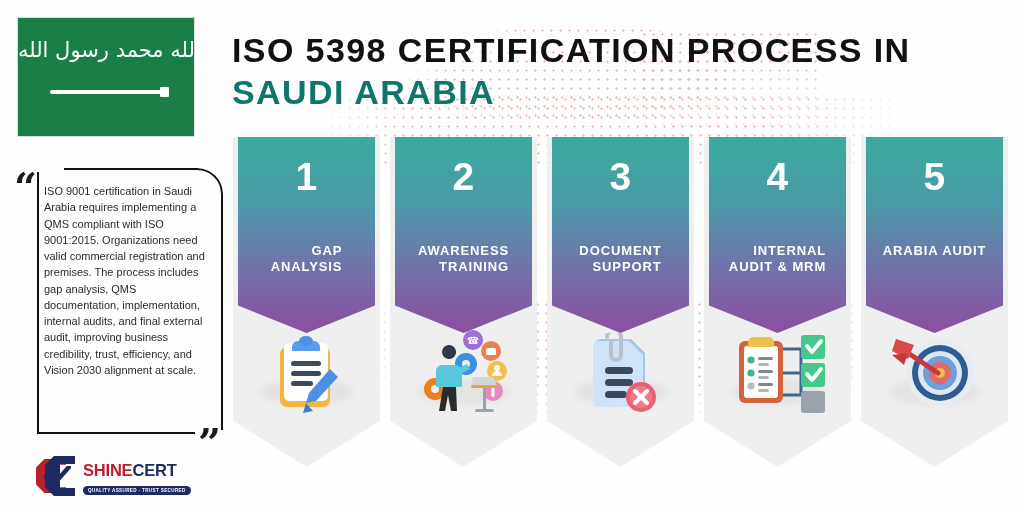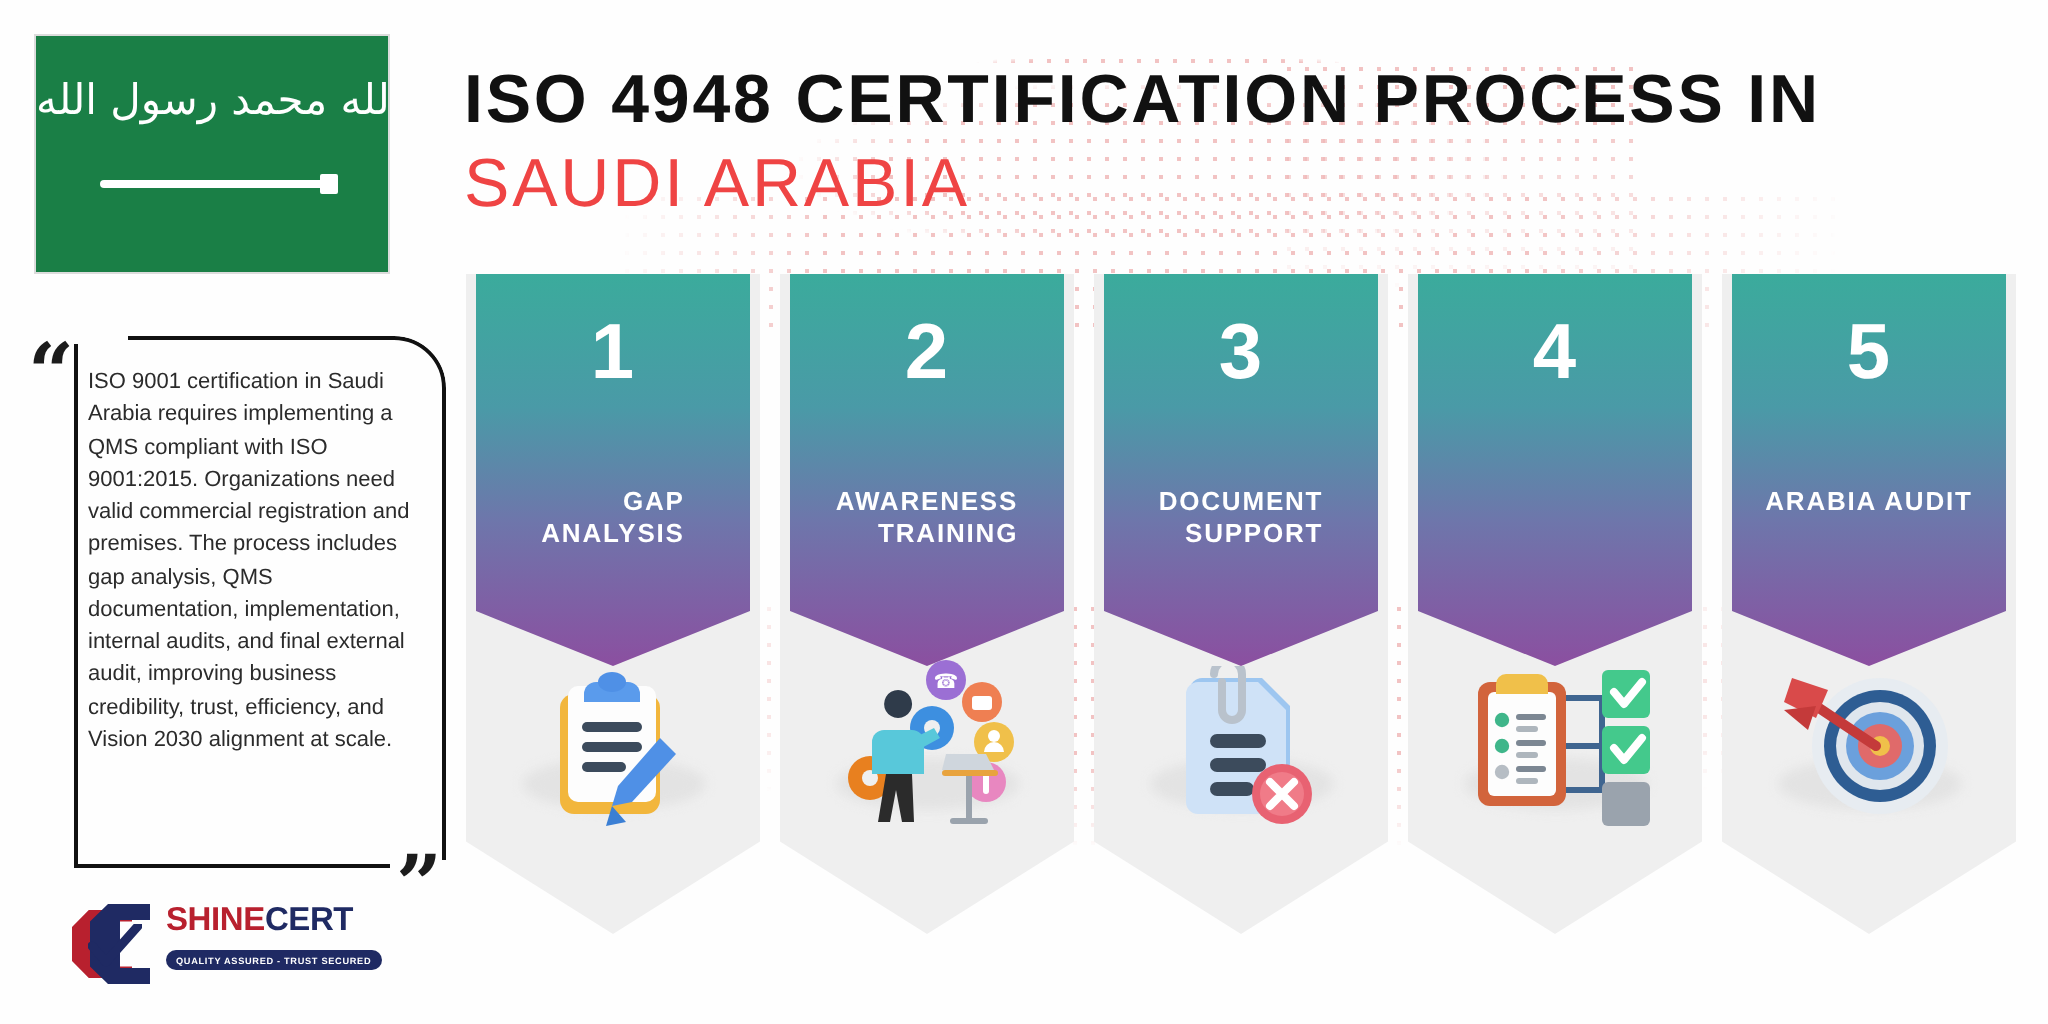--- a/index.html
+++ b/index.html
@@ -44,41 +44,41 @@
   .flag .shahada{position:absolute;left:0;right:0;top:22px;text-align:center;color:#fff;
         font-family:"DejaVu Sans", sans-serif;font-size:21px;line-height:1;letter-spacing:-1px;
         white-space:nowrap;font-weight:400;}
   .flag .sword{position:absolute;left:32px;top:72px;width:114px;height:4px;background:#fff;border-radius:2px 0 0 2px;}
   .flag .sword:after{content:"";position:absolute;right:-5px;top:-3px;width:9px;height:10px;background:#fff;border-radius:1px;}
 
   
   .headline{position:absolute;left:232px;top:31px;width:772px;}
   .hl1{font-family:"Liberation Sans", sans-serif;font-weight:bold;font-size:34px;
        letter-spacing:1.4px;color:#111;line-height:1.12;white-space:nowrap;}
-  .hl2{font-family:"Liberation Sans", sans-serif;font-weight:normal;font-size:34px;
-       letter-spacing:1.4px;color:#ef4444;line-height:1.12;margin-top:4px;white-space:nowrap;}
+  .hl2{font-family:"Liberation Sans", sans-serif;font-weight:bold;font-size:34px;
+       letter-spacing:1.4px;color:#0f766e;line-height:1.12;margin-top:4px;white-space:nowrap;}
 
   
   .quote-wrap{position:absolute;left:10px;top:155px;width:212px;height:290px;}
   .qmark{position:absolute;font-family:"DejaVu Serif", serif;font-weight:bold;
          font-size:40px;color:#1c1c1c;line-height:.6;}
   .qmark-open{left:4px;top:20px;}
   .qmark-close{left:188px;top:276px;}
   .qbox{position:absolute;left:27px;top:13px;width:182px;height:262px;
         border:2.2px solid #111;border-radius:0 26px 0 0;
         border-left:2.2px solid #111;border-bottom:2.2px solid #111;
         -webkit-mask-image:linear-gradient(#000,#000);}
   .qbox .cutT{position:absolute;left:-3px;top:-4px;width:28px;height:6px;background:#fefefe;}
   .qbox .cutB{position:absolute;right:-4px;bottom:-4px;width:30px;height:6px;background:#fefefe;}
   .qtext{position:absolute;left:34px;top:28px;width:164px;
          font-family:"Liberation Sans", sans-serif;font-size:11px;line-height:1.48;
          color:#2b2b2b;}
 
   
-  .logo{position:absolute;left:36px;top:452px;width:178px;height:44px;display:flex;align-items:flex-start;}
+  .logo{position:absolute;left:36px;top:452px;width:178px;height:44px;display:flex;align-items:flex-end;}
   .logo-mark{position:relative;width:40px;height:40px;flex:0 0 40px;}
   .logo-mark .hexr{position:absolute;left:0;top:3px;width:30px;height:34px;background:#b8202e;
         clip-path:polygon(28% 0,100% 0,100% 17%,46% 17%,46% 83%,100% 83%,100% 100%,28% 100%,0 75%,0 25%);}
   .logo-mark .hexb{position:absolute;left:9px;top:0px;width:30px;height:40px;background:#1f2a63;
         clip-path:polygon(30% 0,100% 0,100% 20%,50% 20%,50% 80%,100% 80%,100% 100%,30% 100%,0 78%,0 22%);}
   .logo-mark .tick{position:absolute;left:8px;top:10px;width:27px;height:22px;}
   .logo-text{margin-left:7px;}
   .logo-text .l1{font-family:"Liberation Sans", sans-serif;font-weight:bold;font-size:16.5px;
         letter-spacing:-.2px;line-height:1;}
   .logo-text .l1 .sh{color:#b8202e;}
@@ -117,21 +117,21 @@
   <div class="dotmap dm4"></div>
   <div class="dotmap dm5"></div>
   <div class="dotmap dm6"></div>
 
   <div class="flag">
     <div class="shahada">لا إله إلا الله محمد رسول الله</div>
     <div class="sword"></div>
   </div>
 
   <div class="headline">
-    <div class="hl1">ISO 4948 CERTIFICATION PROCESS IN</div>
+    <div class="hl1">ISO 5398 CERTIFICATION PROCESS IN</div>
     <div class="hl2">SAUDI ARABIA</div>
   </div>
 
   <div class="quote-wrap">
     <div class="qmark qmark-open">“</div>
     <div class="qbox">
       <div class="cutT"></div>
         <div class="cutB"></div>
     </div>
     <div class="qtext">ISO 9001 certification in Saudi Arabia requires implementing a QMS compliant with ISO 9001:2015. Organizations need valid commercial registration and premises. The process includes gap analysis, QMS documentation, implementation, internal audits, and final external audit, improving business credibility, trust, efficiency, and Vision 2030 alignment at scale.</div>
@@ -235,20 +235,21 @@
           <circle cx="58" cy="64" r="11" fill="#f07b88"></circle>
           <path d="M52 58 l12 12 M64 58 l-12 12" stroke="#fff" stroke-width="4" stroke-linecap="round"></path>
         </svg>
       </div>
     </div>
 
     <div class="step">
       <div class="plinth"></div>
       <div class="banner">
         <div class="snum">4</div>
+        <div class="slabel">INTERNAL<br>AUDIT &amp; MRM</div>
       </div>
       <div class="icon-slot">
         <div class="icon-shadow"></div>
         <svg width="94" height="82" viewBox="0 0 94 82">
           <path d="M48 16 h22 M48 40 h22 M48 62 h22 M70 16 v46" fill="none" stroke="#3f6590" stroke-width="3"></path>
           <rect x="8" y="8" width="44" height="62" rx="6" fill="#d2643c"></rect>
           <rect x="13" y="13" width="34" height="52" rx="3" fill="#fdfdfd"></rect>
           <path d="M22 4 h16 a5 5 0 0 1 5 5 v5 h-26 v-5 a5 5 0 0 1 5 -5z" fill="#f0c04a"></path>
           <circle cx="20" cy="27" r="3.6" fill="#3fb68a"></circle>
           <circle cx="20" cy="40" r="3.6" fill="#3fb68a"></circle>

